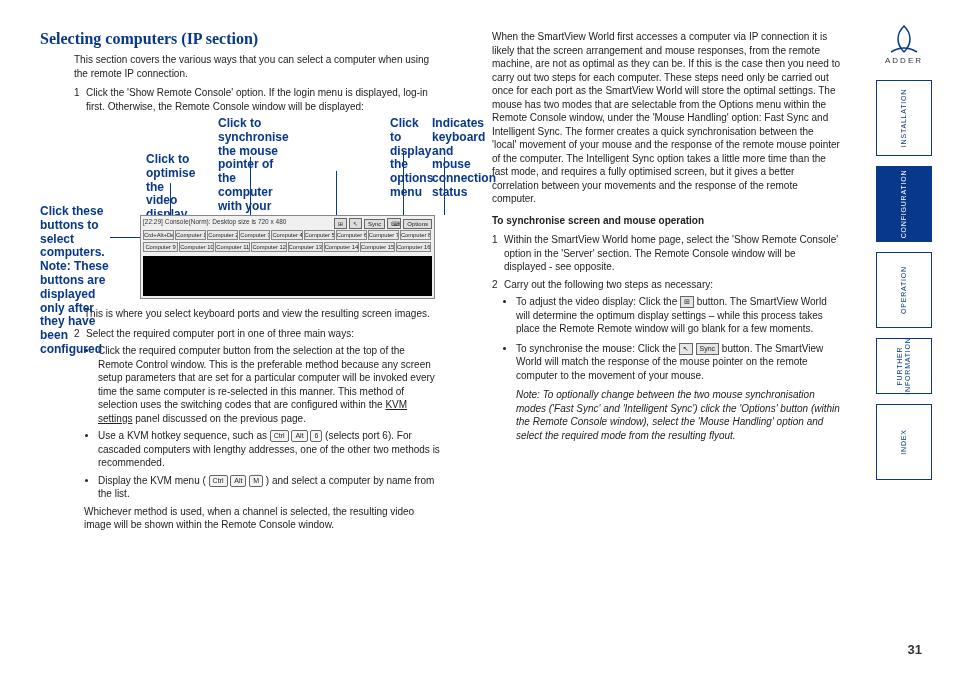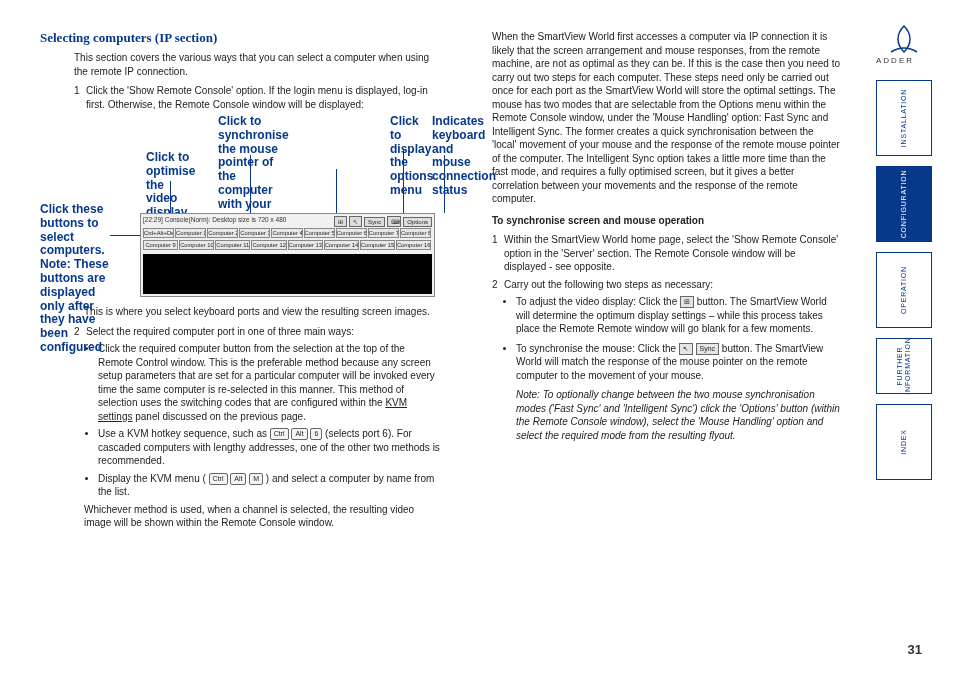--- a/index.html
+++ b/index.html
@@ -21,21 +21,21 @@
   .col {
     position: absolute;
     top: 30px;
   }
   .col-left { left: 40px; width: 400px; }
   .col-right { left: 470px; width: 370px; }
   h2.section {
     font-family: "Times New Roman", Times, serif;
     color: #07388a;
     font-weight: bold;
-    font-size: 13px;
+    font-size: 16px;
     margin: 0 0 5px 0;
   }
   p { margin: 0 0 6px 0; line-height: 1.35; }
   .body-indent { margin-left: 34px; }
   .body-indent2 { margin-left: 44px; }
   .subhead { font-weight: bold; margin-top: 6px; margin-left: 34px; }
   .subhead-r { font-weight: bold; margin-top: 8px; margin-left: 22px; }
   .num-step { position: relative; padding-left: 12px; margin-left: 34px; margin-bottom: 4px; line-height:1.35;}
   .num-step .num { position: absolute; left: 0; top: 0; }
   .num-step-r { position: relative; padding-left: 12px; margin-left: 22px; margin-bottom: 4px; line-height:1.35;}
@@ -161,21 +161,21 @@
     letter-spacing: 0.8px;
     text-align: center;
     line-height: 1.2;
   }
   .tab.sm { height: 54px; }
 
   .logo {
     position: absolute;
     right: 22px; top: 24px;
     width: 56px;
-    text-align: left;
+    text-align: center;
     font-size: 8px;
     letter-spacing: 2px;
     color: #333;
   }
   .logo svg { display: block; margin: 0 auto 2px; }
 
   .page-num {
     position: absolute;
     right: 32px;
     bottom: 18px;

